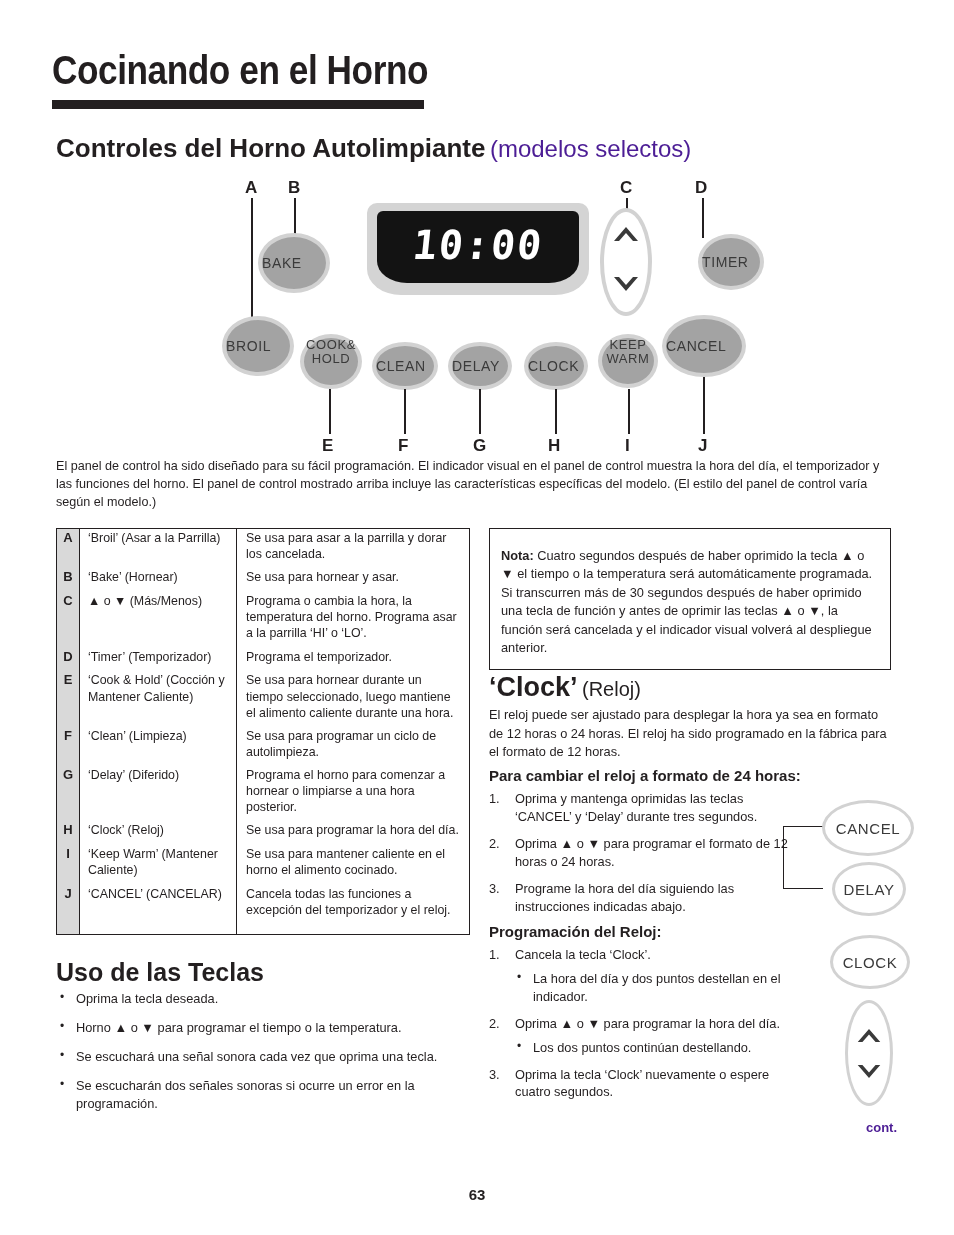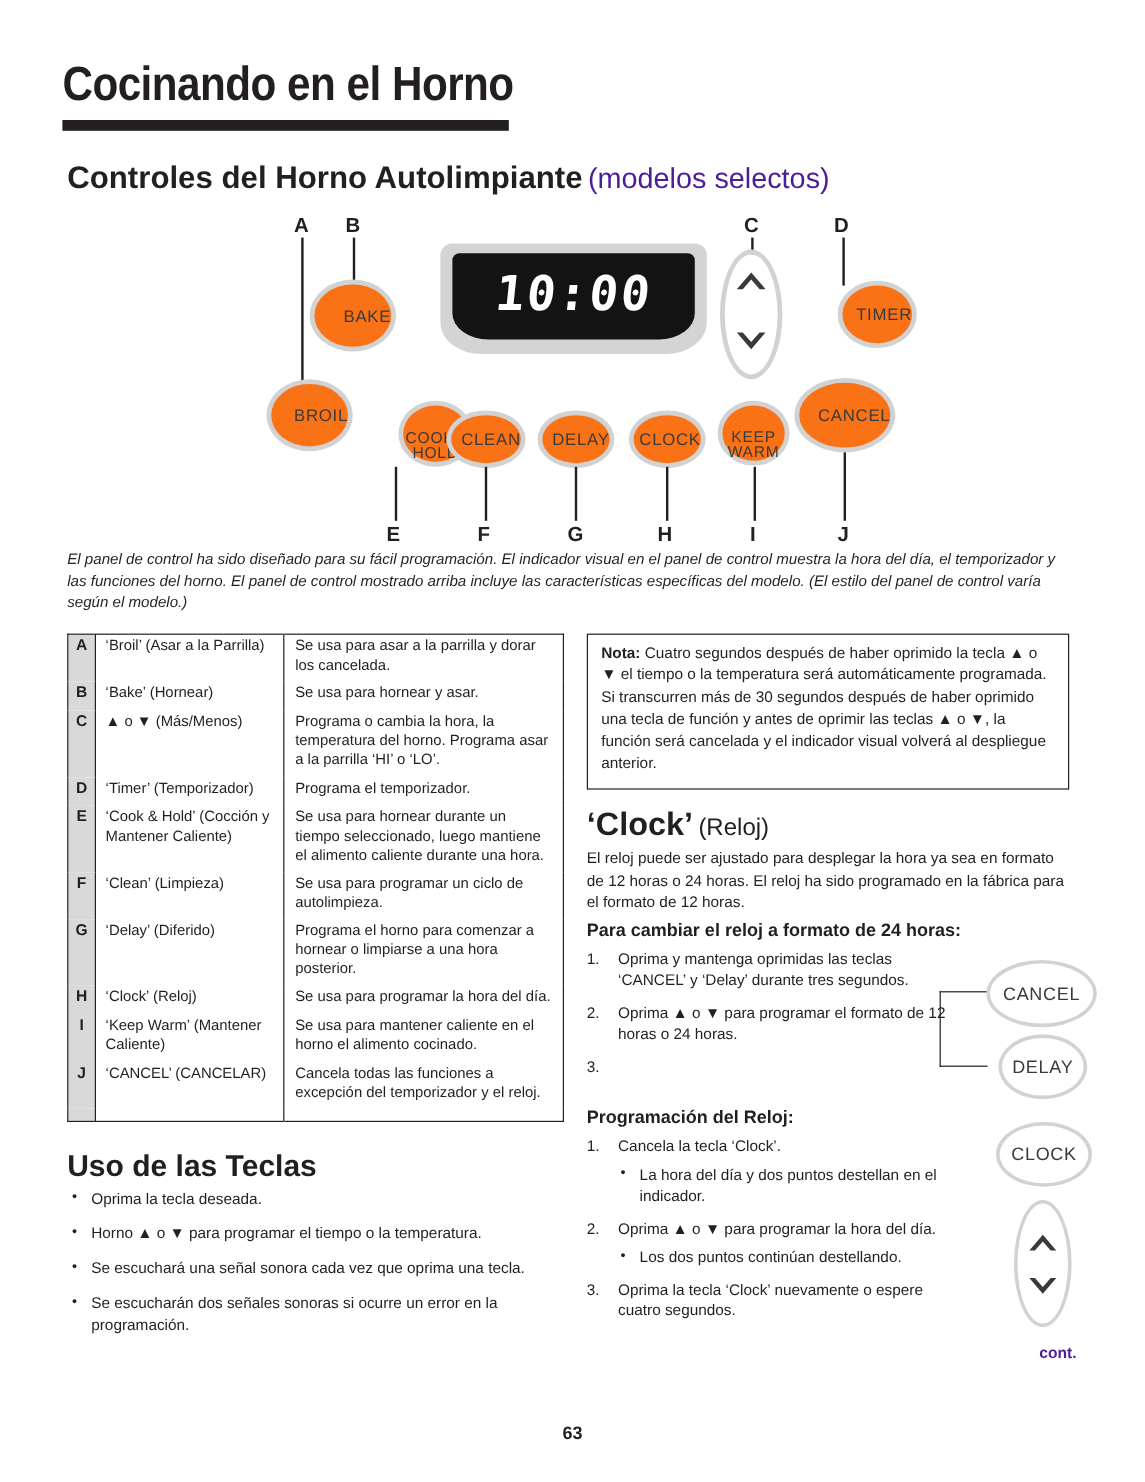--- a/index.html
+++ b/index.html
@@ -62,24 +62,24 @@
     position: absolute;
     left: 0;
     top: 170px;
     width: 954px;
     height: 285px;
   }
   .btn {
     position: absolute;
     border: 4px solid #d2d2d2;
     border-radius: 50%;
-    background: #f97316;
+    background: #a3a3a3;
     display: flex;
     align-items: center;
-    justify-content: flex-end;
+    justify-content: flex-start;
     text-align: center;
     color: #3a3a3a;
     font-size: 14px;
     letter-spacing: 0.6px;
     line-height: 1.05;
     box-sizing: border-box;
   }
   .btn.two-line { font-size: 13px; }
   .ref-letter {
     position: absolute;
@@ -140,21 +140,20 @@
   
   #intro-para {
     position: absolute;
     left: 56px;
     top: 458px;
     width: 836px;
     font-size: 12.6px;
     line-height: 1.42;
     color: #231f20;
     text-align: left;
-    font-style: italic;
   }
 
   
   #legend-table {
     position: absolute;
     left: 56px;
     top: 528px;
     width: 414px;
     border: 1.6px solid #231f20;
     border-collapse: collapse;
@@ -190,21 +189,21 @@
   #legend-table tr.filler td { height: 10px; padding: 0; }
 
   
   #nota-box {
     position: absolute;
     left: 489px;
     top: 528px;
     width: 402px;
     border: 1.6px solid #231f20;
     box-sizing: border-box;
-    padding: 6px 11px 11px 11px;
+    padding: 18px 11px 11px 11px;
     font-size: 12.8px;
     line-height: 1.44;
     color: #231f20;
   }
   #nota-box .lbl { font-weight: bold; }
 
   
   #clock-heading {
     position: absolute;
     left: 489px;
@@ -388,21 +387,21 @@
     </svg>
     <svg class="chev" style="top:64px;" width="26" height="16" viewBox="0 0 26 16">
       <path d="M13 15 L1 1 L6 1 L13 9 L20 1 L25 1 Z" fill="#3a3a3a"></path>
     </svg>
   </div>
 
   <div class="btn" style="left:222px; top:146px; width:72px; height:60px;">
     <span>BROIL</span>
   </div>
 
-  <div class="btn two-line" style="left:300px; top:164px; width:62px; height:55px; flex-direction:column;margin-left:32px;">
+  <div class="btn two-line" style="left:300px; top:164px; width:62px; height:55px; flex-direction:column;">
     <span>COOK&amp;</span>
     <span>HOLD</span>
   </div>
 
   <div class="btn" style="left:372px; top:172px; width:66px; height:48px;">
     <span>CLEAN</span>
   </div>
 
   <div class="btn" style="left:448px; top:172px; width:64px; height:48px;">
     <span>DELAY</span>
@@ -516,20 +515,21 @@
   <li>
     <span class="num">1.</span>
     <span>Oprima y mantenga oprimidas las teclas ‘CANCEL’ y ‘Delay’ durante tres segundos.</span>
   </li>
   <li>
     <span class="num">2.</span>
     <span>Oprima ▲ o ▼ para programar el formato de 12 horas o 24 horas.</span>
   </li>
   <li>
     <span class="num">3.</span>
+    <span>Programe la hora del día siguiendo las instrucciones indicadas abajo.</span>
   </li>
 </ol>
 
 <div id="subhead-prog">Programación del Reloj:</div>
 
 <ol class="olist" id="list-prog">
   <li>
     <span class="num">1.</span>
     <span>Cancela la tecla ‘Clock’.</span>
     <ul class="sublist">

